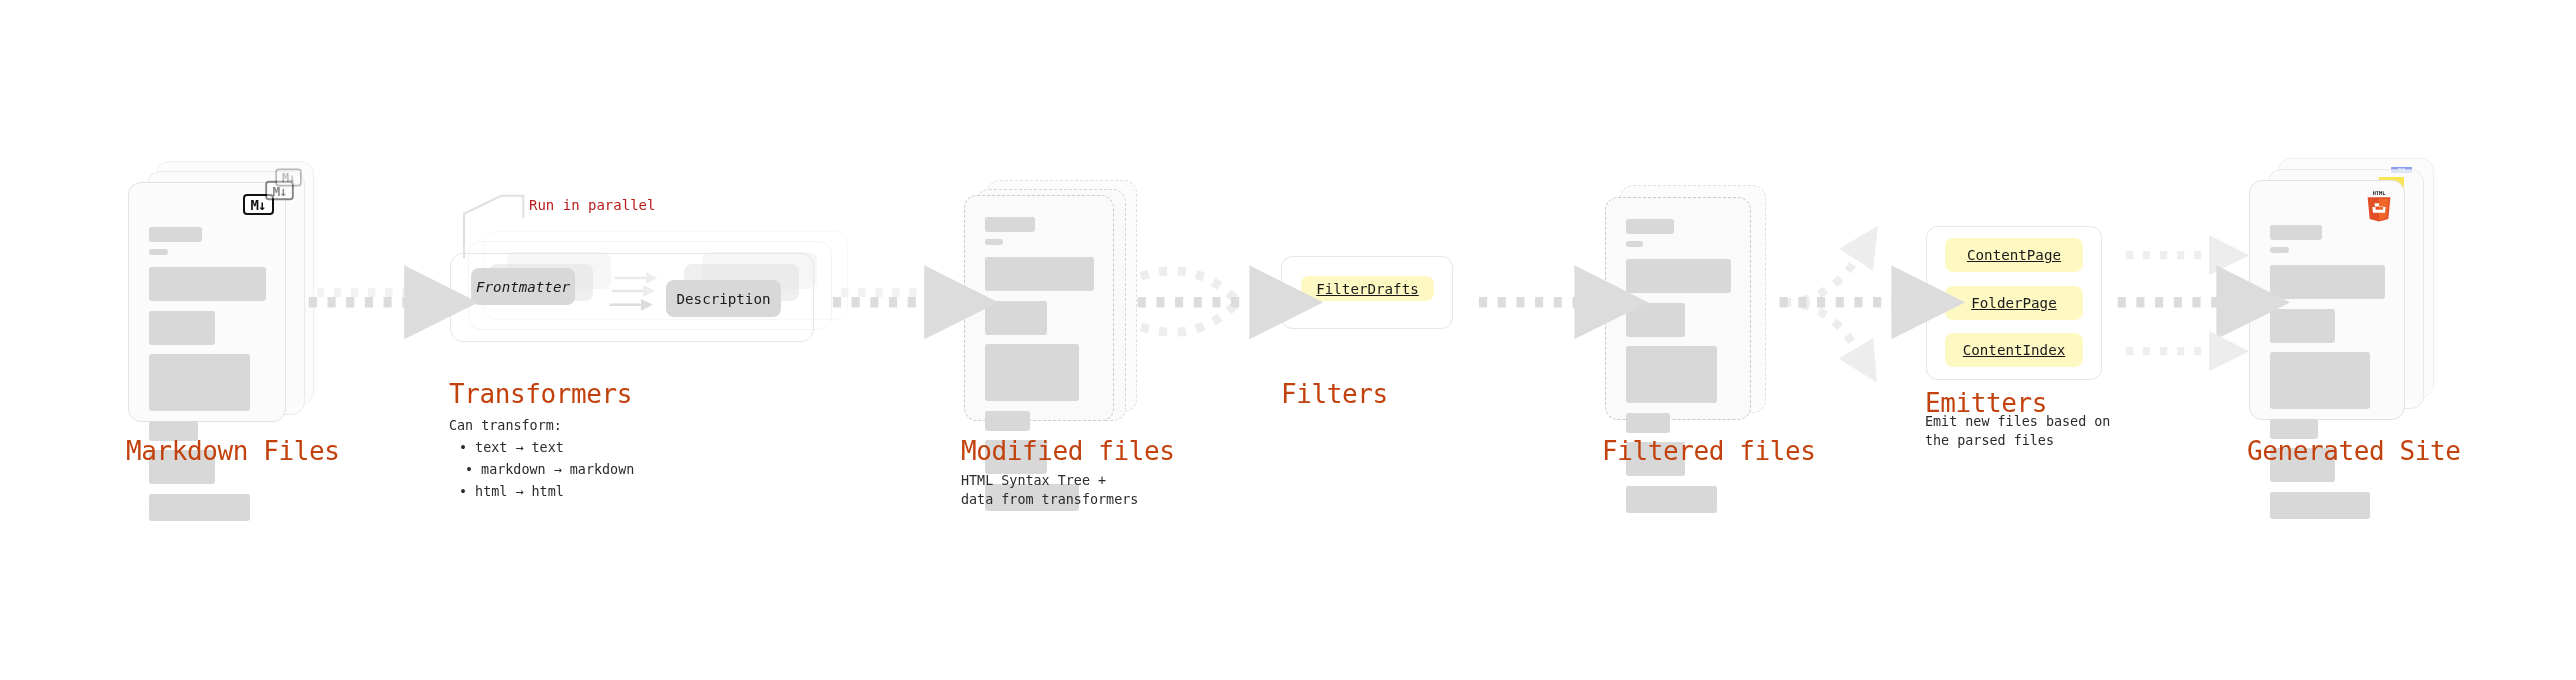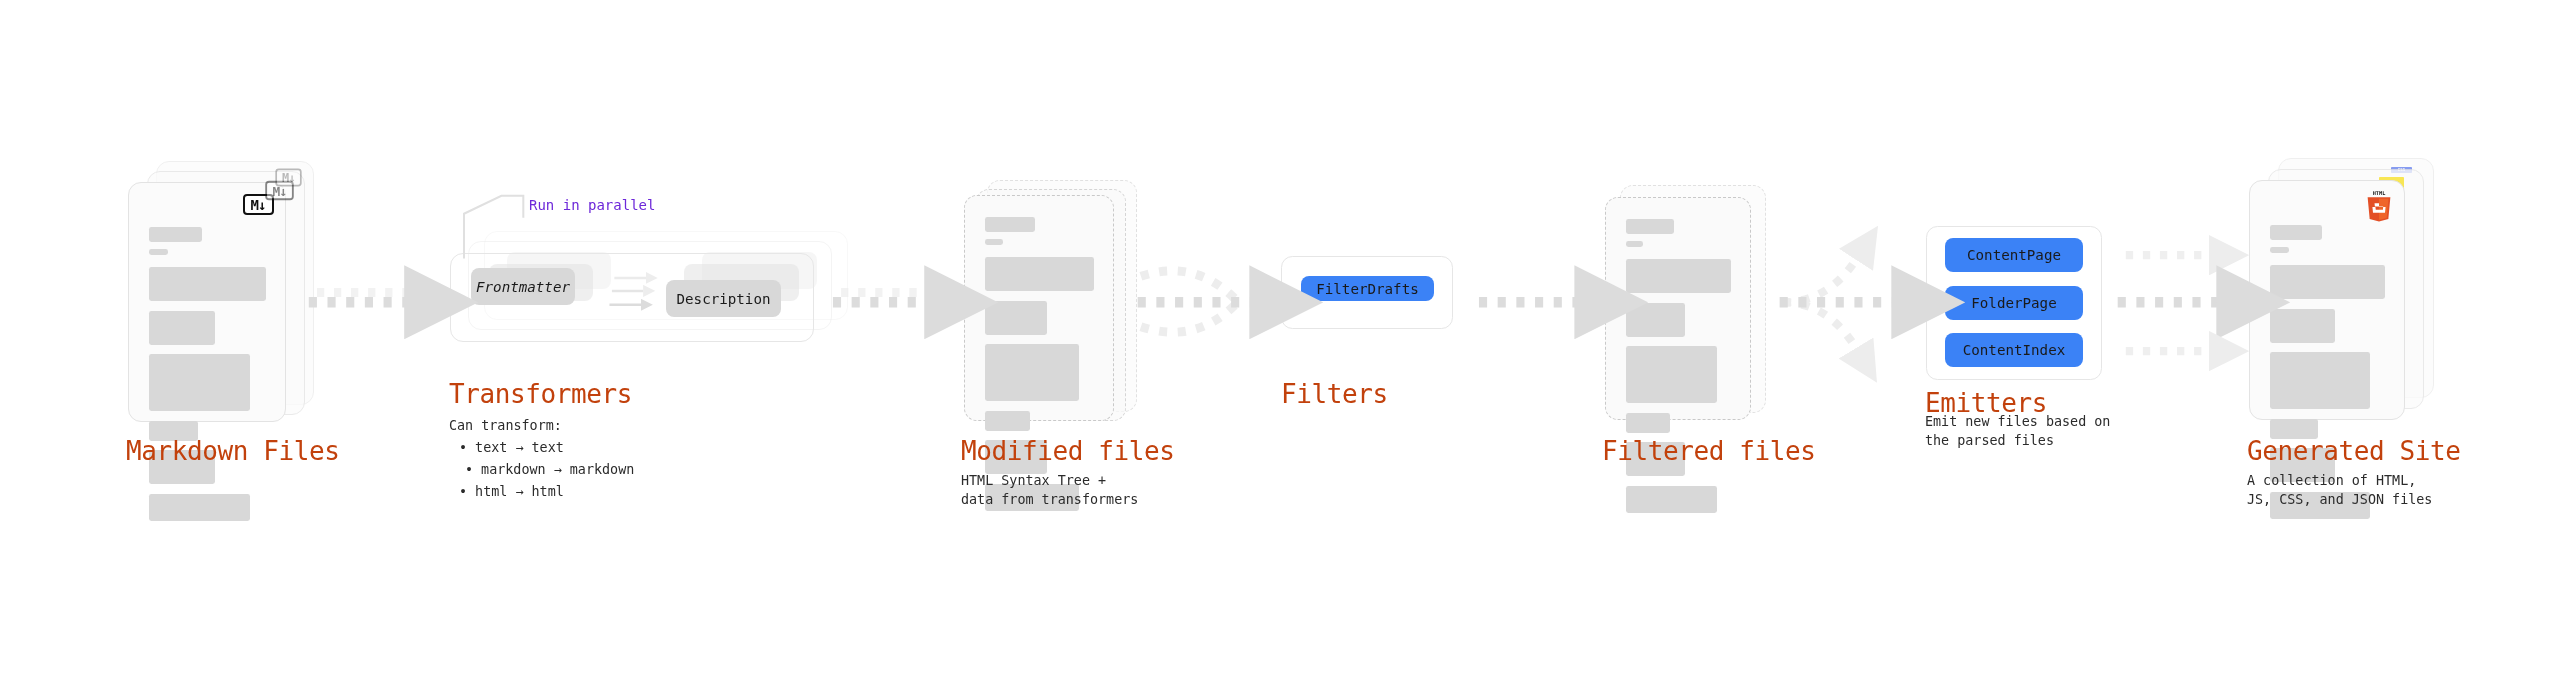--- a/index.html
+++ b/index.html
@@ -93,31 +93,32 @@
 
   
   .group-box {
     position: absolute;
     border: 1.6px solid #e6e6e6;
     border-radius: 11.4px;
     background: #fff;
   }
   .group-chip {
     position: absolute;
-    background: #3b82f6;
+    background: #fef9c3;
     border-radius: 8.1px;
     display: flex; align-items: center; justify-content: center;
     font-size: 14.2px; color: #1a1a1a;
     white-space: nowrap;
+    text-decoration: underline;
   }
 
   .parallel-label {
     position: absolute;
     font-size: 14px;
-    color: #6d28d9;
+    color: #b91c1c;
     white-space: nowrap;
   }
 
   svg.overlay {
     position: absolute; left: 0; top: 0;
     width: 2576px; height: 681px;
     pointer-events: none;
   }
 </style>
 </head>
@@ -229,22 +230,20 @@
         <div class="bar" style="width: 17%; height: 6.5px; margin-bottom: 11.4px;"></div>
         <div class="bar" style="width: 100%; height: 34px; margin-bottom: 9.8px;"></div>
         <div class="bar" style="width: 57%; height: 34px; margin-bottom: 9.8px;"></div>
         <div class="bar" style="width: 87%; height: 57px; margin-bottom: 9.8px;"></div>
         <div class="bar" style="width: 42%; height: 19.5px; margin-bottom: 9.8px;"></div>
         <div class="bar" style="width: 57%; height: 34px; margin-bottom: 9.8px;"></div>
         <div class="bar" style="width: 87%; height: 27px; margin-bottom: 0px;"></div>
       </div>
   </div>
   <div class="title" style="left:2247px; top:436px;">Generated Site</div>
-  <div class="subtitle" style="left:2247px; top:471px;">A collection of HTML,
-JS, CSS, and JSON files</div>
 
   <svg class="overlay" viewBox="0 0 3170 838" width="2576" height="681">
     <defs>
       <marker id="ah" markerWidth="6" markerHeight="6" refX="0.2" refY="3" orient="auto">
         <path d="M0,0 L6,3 L0,6 Z" fill="#dcdcdc"></path>
       </marker>
       <marker id="ahL" markerWidth="7" markerHeight="7" refX="0.2" refY="3.5" orient="auto">
         <path d="M0,0 L7,3.5 L0,7 Z" fill="#dcdcdc"></path>
       </marker>
       <marker id="ahS" markerWidth="5" markerHeight="5" refX="0.2" refY="2.5" orient="auto">

